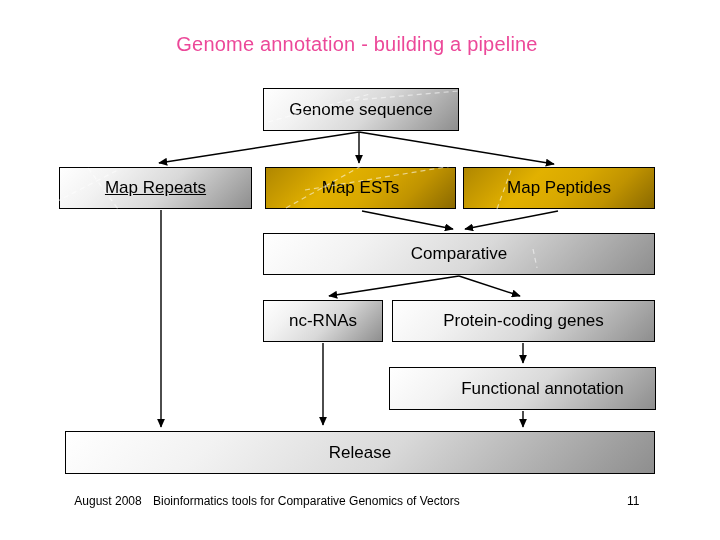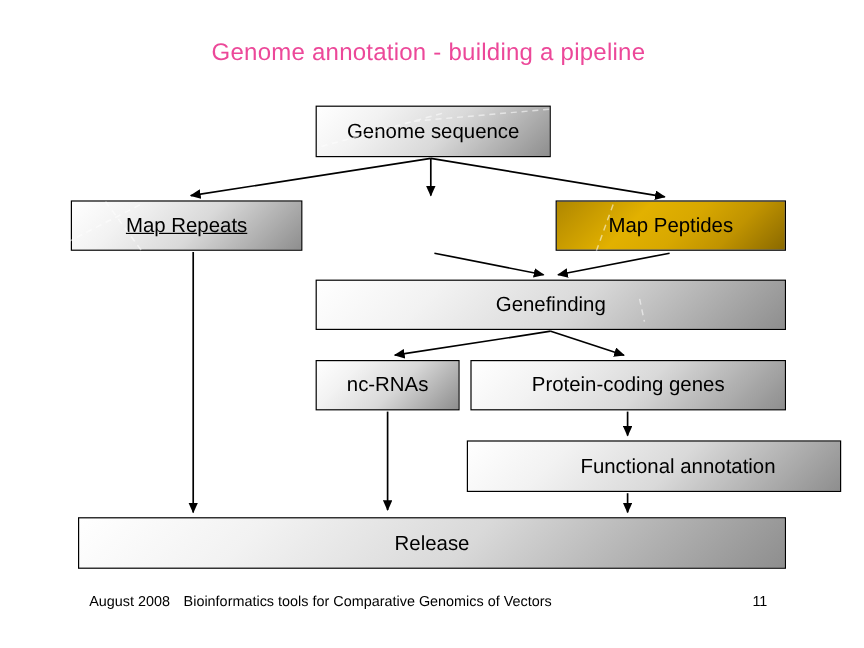--- a/index.html
+++ b/index.html
@@ -60,30 +60,31 @@
 <body>
 
 <div class="slide">
 
   <div class="slide-title">Genome annotation - building a pipeline</div>
 
   <div class="node gray" style="left:263px;top:88px;width:196px;height:43px;">Genome sequence</div>
 
   <div class="node gray" style="left:59px;top:167px;width:193px;height:42px;text-decoration:underline;">Map Repeats</div>
 
+  <div class="node gold" style="left:265px;top:167px;width:191px;height:42px;">Map ESTs</div>
 
   <div class="node gold" style="left:463px;top:167px;width:192px;height:42px;">Map Peptides</div>
 
-  <div class="node gray" style="left:263px;top:233px;width:392px;height:42px;">Genefinding</div>
+  <div class="node gray" style="left:263px;top:233px;width:392px;height:42px;">Comparative</div>
 
   <div class="node gray" style="left:263px;top:300px;width:120px;height:42px;">nc-RNAs</div>
 
   <div class="node gray" style="left:392px;top:300px;width:263px;height:42px;">Protein-coding genes</div>
 
-  <div class="node gray" style="left:389px;top:367px;width:312px;height:43px;padding-left:40px;">Functional annotation</div>
+  <div class="node gray" style="left:389px;top:367px;width:267px;height:43px;padding-left:40px;">Functional annotation</div>
 
   <div class="node gray" style="left:65px;top:431px;width:590px;height:43px;">Release</div>
 
   <svg class="arrow-layer" width="720" height="540" viewBox="0 0 720 540">
     <defs>
       <marker id="ah" markerWidth="10" markerHeight="8" refX="8.2" refY="4" orient="auto" markerUnits="userSpaceOnUse">
         <path d="M0,0 L9,4 L0,8 z" fill="#000"></path>
       </marker>
     </defs>
     <g stroke="#000" stroke-width="1.4" fill="none">

